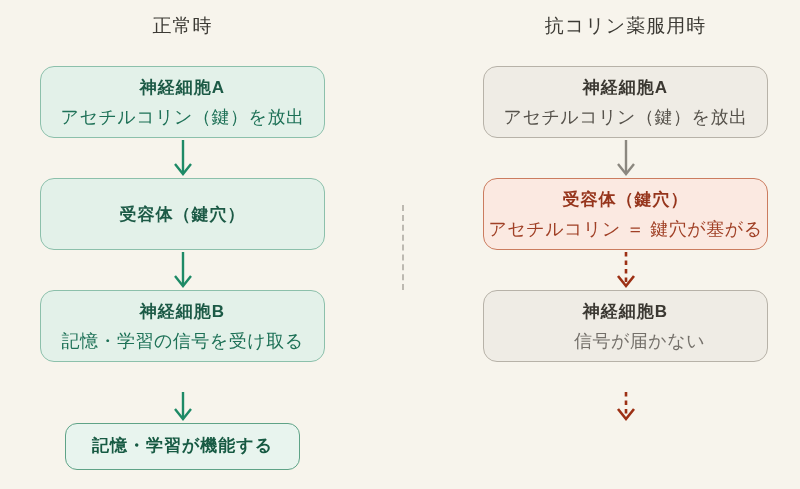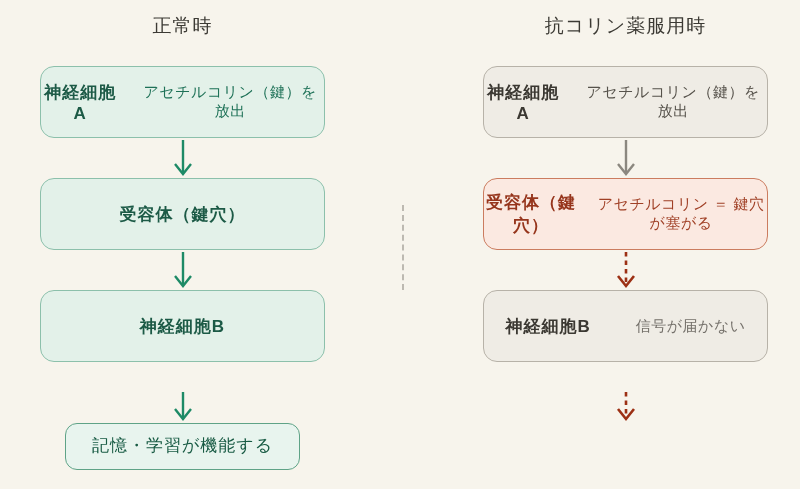--- a/index.html
+++ b/index.html
@@ -32,28 +32,28 @@
     color: var(--header-text, #3c3a34);
     margin-bottom: 28px;
     text-align: right;
   }
   .box {
     box-sizing: border-box;
     width: 100%;
     height: 72px;
     border-radius: 14px;
     display: flex;
-    flex-direction: row;
+    flex-direction: column;
     align-items: center;
     justify-content: center;
-    gap: 17px;
+    gap: 6px;
     text-align: center;
   }
   .box-title { font-size: 17px; font-weight: bold; letter-spacing: 1px; }
-  .box-sub   { font-size: 15px; letter-spacing: 0.5px; }
+  .box-sub   { font-size: 18px; letter-spacing: 0.5px; }
 
   .box.green { background: var(--green-fill, #e3f1e9); border: 1.5px solid var(--green-border, #8cc0ab); }
   .box.green .box-title { color: var(--green-title, #1c5a46); }
   .box.green .box-sub   { color: var(--green-sub, #1e7157); }
 
   .box.gray { background: var(--gray-fill, #efece5); border: 1.5px solid var(--gray-border, #b7b2a8); }
   .box.gray .box-title { color: var(--gray-title, #3b3832); }
   .box.gray .box-sub.dark  { color: var(--gray-sub-dark, #56524b); }
   .box.gray .box-sub.light { color: var(--gray-sub-light, #74706a); margin-left: 28px; }
 
@@ -69,21 +69,21 @@
   .arrow.dashed-red  line, .arrow.dashed-red  polyline { stroke: var(--red-arrow, #9c3014); stroke-width: 2.6px; }
   .arrow.dashed-red  line { stroke-dasharray: 4.5 4; }
 
   .result {
     box-sizing: border-box;
     height: 47px;
     line-height: 44px;
     padding: 0 26px;
     border-radius: 12px;
     font-size: 17px;
-    font-weight: normal;
+    font-weight: bold;
     letter-spacing: 1px;
     text-align: center;
     white-space: nowrap;
   }
   .result.green-result {
     background: var(--result-green-fill, #e8f4ee);
     border: 1.5px solid var(--result-green-border, #5fa387);
     color: var(--result-green-text, #175a43);
   }
   .result.red-result {
@@ -122,20 +122,21 @@
       <div class="box-title">受容体（鍵穴）</div>
     </div>
 
     <svg class="arrow solid-green" width="24" height="38" viewBox="0 0 24 38">
       <line x1="12" y1="1" x2="12" y2="33"></line>
       <polyline points="4,25 12,35 20,25"></polyline>
     </svg>
 
     <div class="box green">
       <div class="box-title">神経細胞B</div>
+      <div class="box-sub">記憶・学習の信号を受け取る</div>
     </div>
 
     <svg class="arrow solid-green gap-top" width="24" height="30" viewBox="0 0 24 30">
       <line x1="12" y1="0" x2="12" y2="25"></line>
       <polyline points="4,17 12,27 20,17"></polyline>
     </svg>
 
     <div class="result green-result">記憶・学習が機能する</div>
   </div>
 

